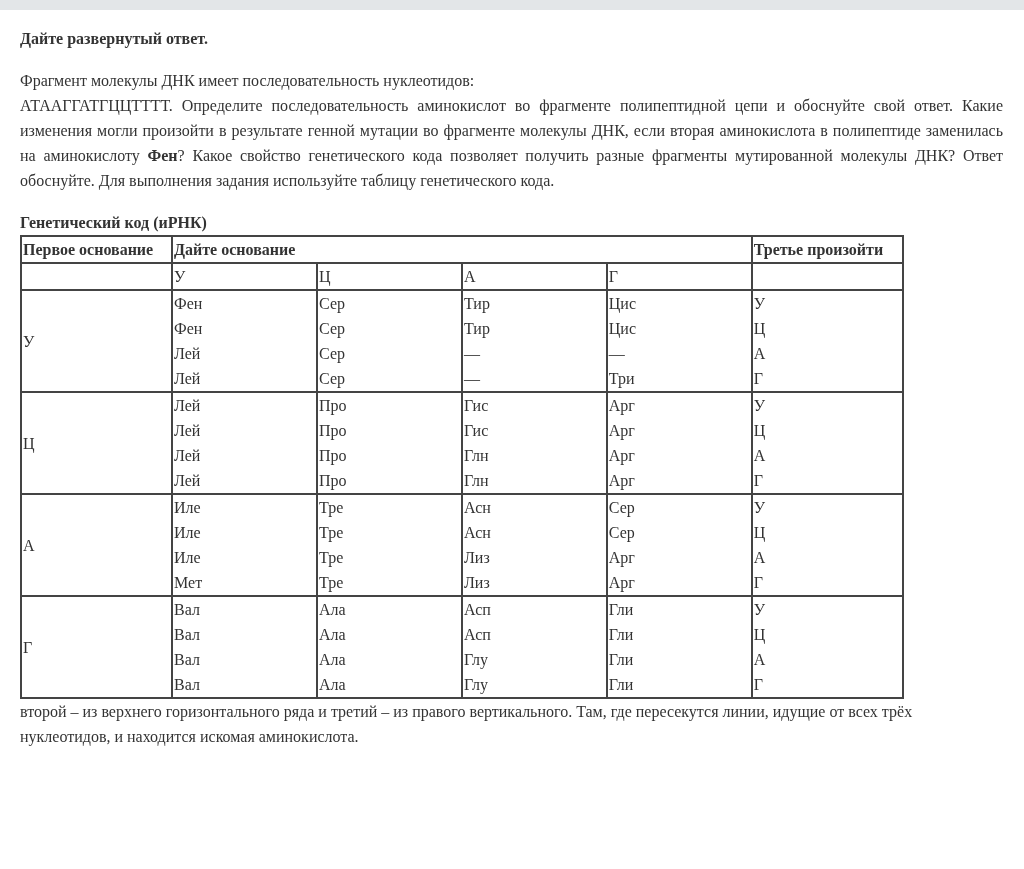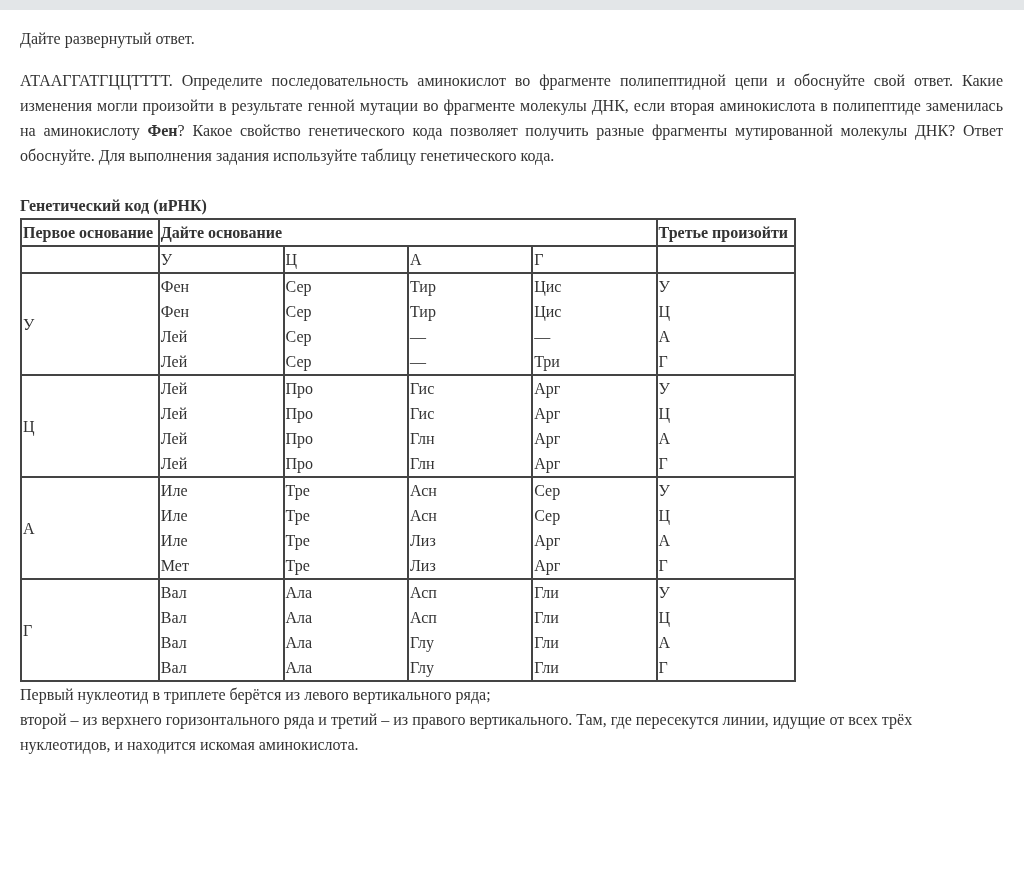--- a/index.html
+++ b/index.html
@@ -3,26 +3,26 @@
   <meta charset="utf-8">
   <style>
     html, body { margin: 0; padding: 0; background: #ffffff; }
     body {
       width: 1024px; height: 869px; overflow: hidden;
       font-family: "Liberation Serif", "DejaVu Serif", serif;
       color: #333333; font-size: 16px;
     }
     .topbar { height: 10px; background: #e3e6e8; }
     .content { padding: 0 21px 0 20px; }
-    .task-title { font-weight: normal; margin: 18px 0 0 0; line-height: 22px; }
+    .task-title { font-weight: bold; margin: 18px 0 0 0; line-height: 22px; }
     .task-body { margin-top: 18px; line-height: 25px; text-align: justify; }
     .task-body p { margin: 0; }
-    .table-caption { font-weight: bold; margin-top: 26px; line-height: 24px; }
+    .table-caption { font-weight: bold; margin-top: 18px; line-height: 24px; }
     table.gc {
-      border-collapse: collapse; width: 776px;
+      border-collapse: collapse; width: 884px;
       border: 2px solid #444; margin-top: 0;
     }
     table.gc td {
       border: 2px solid #444; padding: 0 1px; vertical-align: top;
       font-size: 16px; line-height: 25px;
     }
     table.gc td.head { font-weight: bold; vertical-align: middle; line-height: 25px; }
     table.gc td.first { vertical-align: middle; }
     .c1 { width: 158px; }
     .c2, .c3, .c4, .c5 { width: 158px; }
@@ -32,20 +32,21 @@
   </style>
 </head>
 <body>
 
 <div class="topbar"></div>
 
 <div class="content">
   <div class="task-title">Дайте развернутый ответ.</div>
 
   <div class="task-body">
+    <p>Фрагмент молекулы ДНК имеет последовательность нуклеотидов:</p>
     <p><span>АТААГГАТГЦЦТТТТ. Определите последовательность аминокислот во фрагменте полипептидной цепи и обоснуйте свой ответ. Какие изменения могли произойти в результате генной мутации во фрагменте молекулы ДНК, если вторая аминокислота в полипептиде заменилась на аминокислоту </span><b>Фен</b><span>? Какое свойство генетического кода позволяет получить разные фрагменты мутированной молекулы ДНК? Ответ обоснуйте. Для выполнения задания используйте таблицу генетического кода.</span></p>
   </div>
 
   <div class="table-caption">Генетический код (иРНК)</div>
 
   <table class="gc">
     <tbody id="gc-body">
       <tr>
         <td class="head c1">Первое основание</td>
         <td class="head" colspan="4">Дайте основание</td>
@@ -189,16 +190,15 @@
             <div>У</div>
             <div>Ц</div>
             <div>А</div>
             <div>Г</div>
           </td>
       </tr>
     </tbody>
   </table>
 
   <div class="rules">
-    <p>Первый нуклеотид в триплете берётся из левого вертикального ряда;</p>
     <p>второй –  из верхнего горизонтального ряда и третий  –  из правого вертикального. Там, где пересекутся линии, идущие от всех трёх нуклеотидов, и находится искомая аминокислота.</p>
   </div>
 </div>
 
 </body></html>

